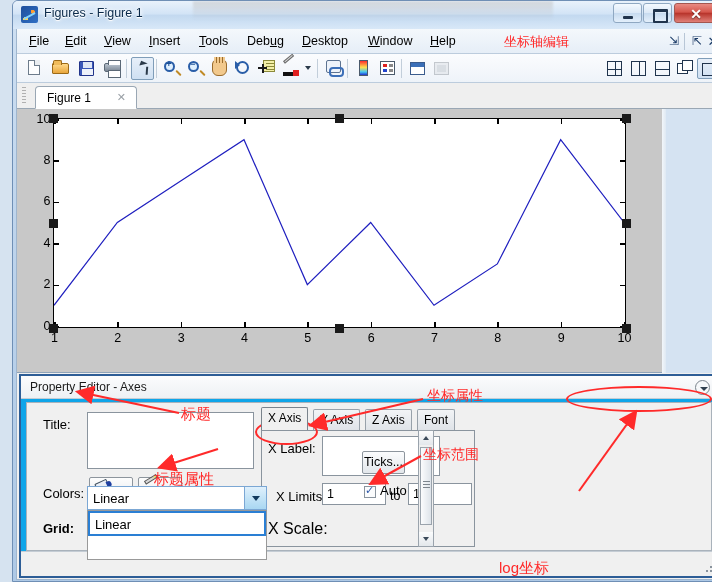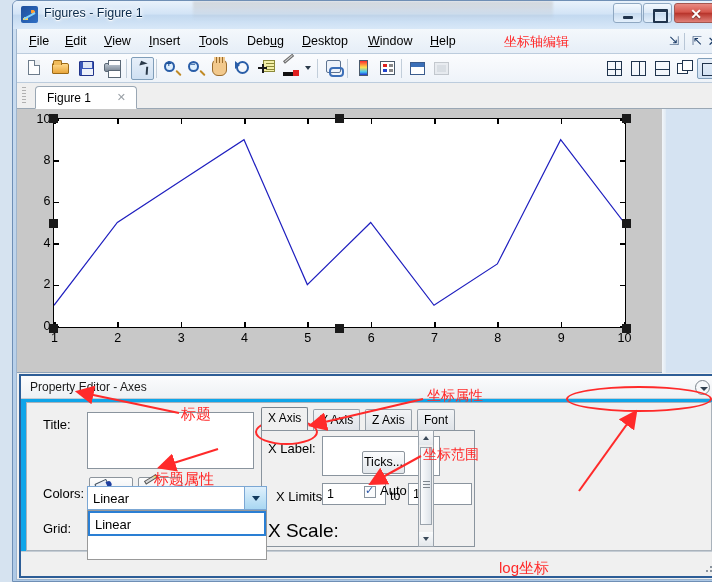--- a/index.html
+++ b/index.html
@@ -286,21 +286,21 @@
   .cb-swatch { position:absolute; left:4px; bottom:3px; width:22px; height:7px; border:1px solid #555; }
   .cb-arrow { position:absolute; right:4px; top:10px; width:0;height:0;
         border-left:3.5px solid transparent; border-right:3.5px solid transparent; border-top:4px solid #2b3a4a;}
   .bucket{position:absolute; left:6px; top:3px; width:13px; height:11px;
         background:#e8eef6; border:1px solid #3d4c5c; transform:rotate(-25deg); border-radius:1px;}
   .bucket:after{content:""; position:absolute; left:10px; top:2px; width:5px; height:6px;
         background:#1e3fa0; border-radius:0 3px 3px 0;}
   .pencil{position:absolute; left:6px; top:3px; width:14px; height:4px;
         background:linear-gradient(to right,#d8d8d8 60%,#f5d84a 100%);
         border:1px solid #555; transform:rotate(-32deg); transform-origin:left center;}
-  #lbl-grid { position:absolute; left:16px; top:118px; font-size:13px; color:#000; }
+  #lbl-grid { position:absolute; left:16px; top:118px; font-size:13px; color:#000;font-weight:bold; }
   .cbx { position:absolute; width:12px; height:12px; background:#fbfcfd;
         border:1px solid #8a949e; cursor:default; }
   .cbx.checked:after{content:"✓"; position:absolute; left:0px; top:-3px; font-size:11px; color:#2a56a8;}
   .cbx-lbl { position:absolute; font-size:13px; color:#000; }
   
   .annot { position:absolute; color:#ff2a2a; font-size:14px; white-space:nowrap; }
 
   
   #tabs-panel { position:absolute; left:234px; top:6px; width:214px; height:138px; }
   .ptab {
@@ -317,21 +317,21 @@
   }
   #lbl-xlabel { position:absolute; left:6px; top:10px; font-size:13px; color:#000; }
   #xlabel-input { position:absolute; left:60px; top:5px; width:118px; height:40px;
         background:#fff; border:1px solid #8a949e; }
   #lbl-xlimits { position:absolute; left:6px; top:58px; font-size:13px; color:#000;margin-left:8px; }
   #xlim-from { position:absolute; left:60px; top:52px; width:64px; height:22px;
         background:#fff; border:1px solid #8a949e; font-size:12.5px; padding:3px 4px; color:#000; }
   #lbl-to { position:absolute; left:128px; top:58px; font-size:12.5px; color:#000; }
   #xlim-to { position:absolute; left:146px; top:52px; width:64px; height:22px;
         background:#fff; border:1px solid #8a949e; font-size:12.5px; padding:3px 4px; color:#000; }
-  #lbl-xscale { position:absolute; left:6px; top:89px; font-size:19px; color:#000;text-align:center; }
+  #lbl-xscale { position:absolute; left:6px; top:89px; font-size:16px; color:#000;text-align:center; }
   #xscale-combo {
     position:absolute; left:60px; top:83px; width:180px; height:24px;
     background:#fff; border:1px solid #7ba7d4; z-index:9;
   }
   #xscale-value { position:absolute; left:5px; top:4px; font-size:13px; color:#000; }
   #xscale-arrow {
     position:absolute; right:0; top:0; width:22px; height:22px;
     background:linear-gradient(to bottom,#dff0fc,#a9d7f2); border-left:1px solid #7ba7d4;
   }
   #xscale-arrow:after{content:""; position:absolute; left:7px; top:9px; width:0;height:0;

